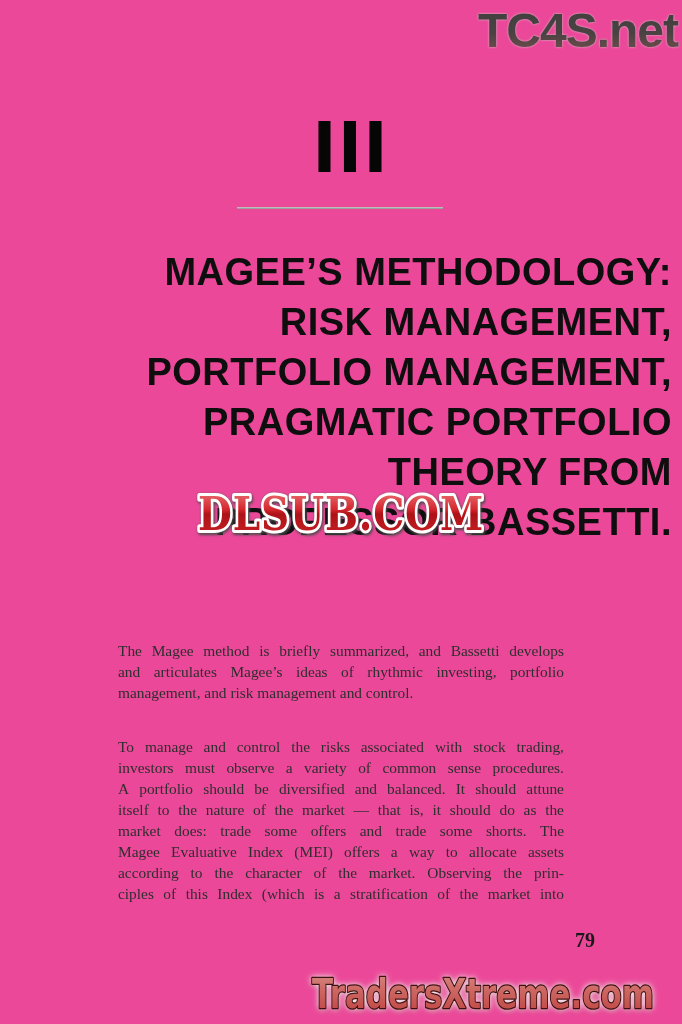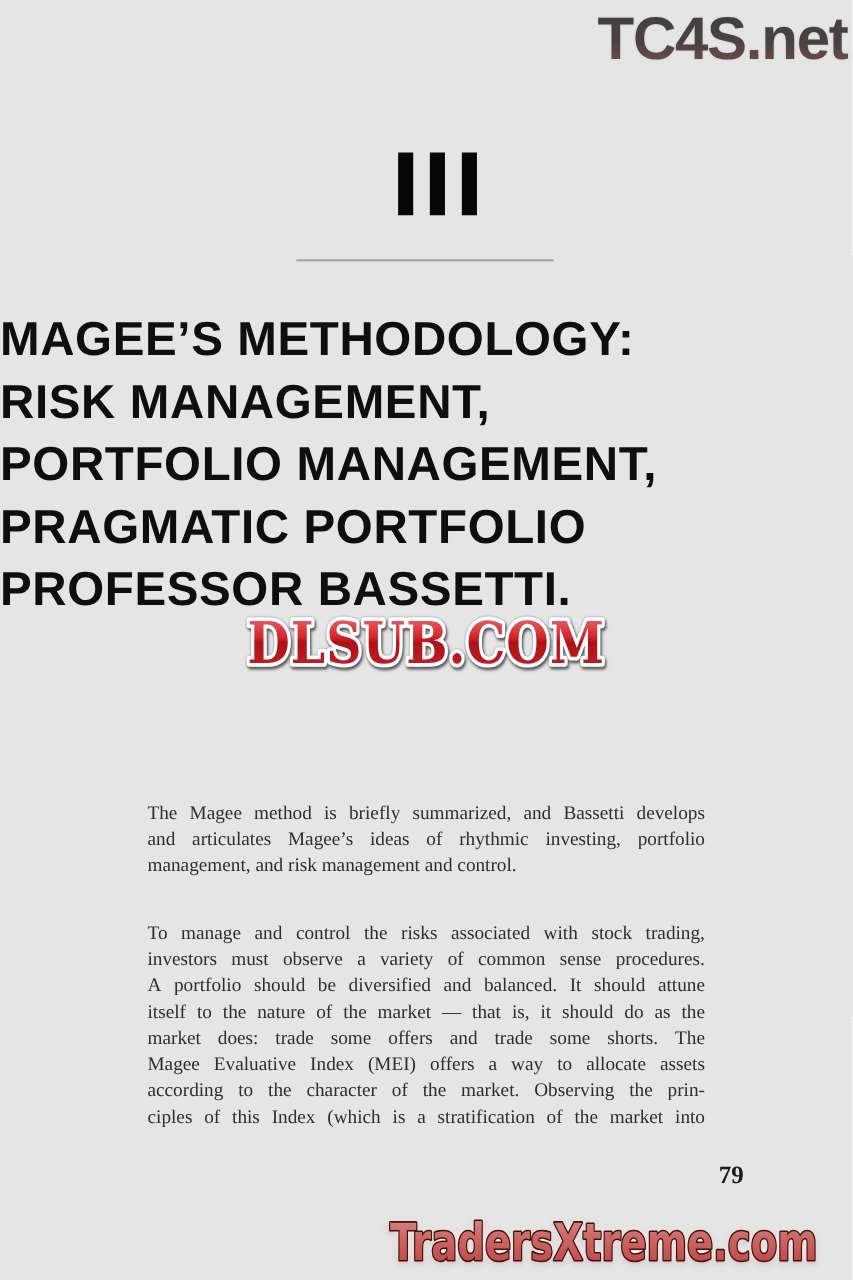--- a/index.html
+++ b/index.html
@@ -1,20 +1,20 @@
 <!DOCTYPE html>
 <html><head>
 <meta charset="utf-8">
 <style>
   html, body { margin: 0; padding: 0; background: #ffffff; }
   .page {
     position: relative;
     width: 682px;
     height: 1024px;
-    background: #e5e5e5;
+    background: #ec4899;
     overflow: hidden;
     font-family: "Liberation Serif", serif;
   }
 
   
   .logo-svg { position: absolute; top: 0; right: 0; width: 276px; height: 70px; }
   .logo-text {
     font-family: "Liberation Sans", sans-serif;
     font-weight: 700;
     font-size: 48px;
@@ -48,23 +48,23 @@
     left: 237px;
     width: 206px;
     height: 2px;
     background: linear-gradient(#cccccc, #8d8d8d);
   }
 
   
   .title {
     position: absolute;
     top: 247px;
-    left: 0;
+    left: 10px;
     width: 662px;
-    text-align: left;
+    text-align: right;
     color: #0e0e0e;
   }
   .tline {
     font-family: "Liberation Sans", sans-serif;
     font-weight: 700;
     font-size: 38px;
     line-height: 50px;
     letter-spacing: 0.5px;
     white-space: nowrap;
   }
@@ -136,20 +136,21 @@
 
   <div class="numeral">III</div>
 
   <div class="divider"></div>
 
   <div class="title">
       <div class="tline">MAGEE’S METHODOLOGY:</div>
       <div class="tline">RISK MANAGEMENT,</div>
       <div class="tline">PORTFOLIO MANAGEMENT,</div>
       <div class="tline">PRAGMATIC PORTFOLIO</div>
+      <div class="tline">THEORY FROM</div>
       <div class="tline">PROFESSOR BASSETTI.</div>
     </div>
 
   <svg class="overlay-svg" viewBox="0 0 346 76">
     <defs>
       <linearGradient id="dlgrad" x1="0" y1="0" x2="0" y2="1">
         <stop offset="0%" stop-color="#ee7f82"></stop>
         <stop offset="42%" stop-color="#d3262c"></stop>
         <stop offset="50%" stop-color="#ad1217"></stop>
         <stop offset="100%" stop-color="#cb2228"></stop>

